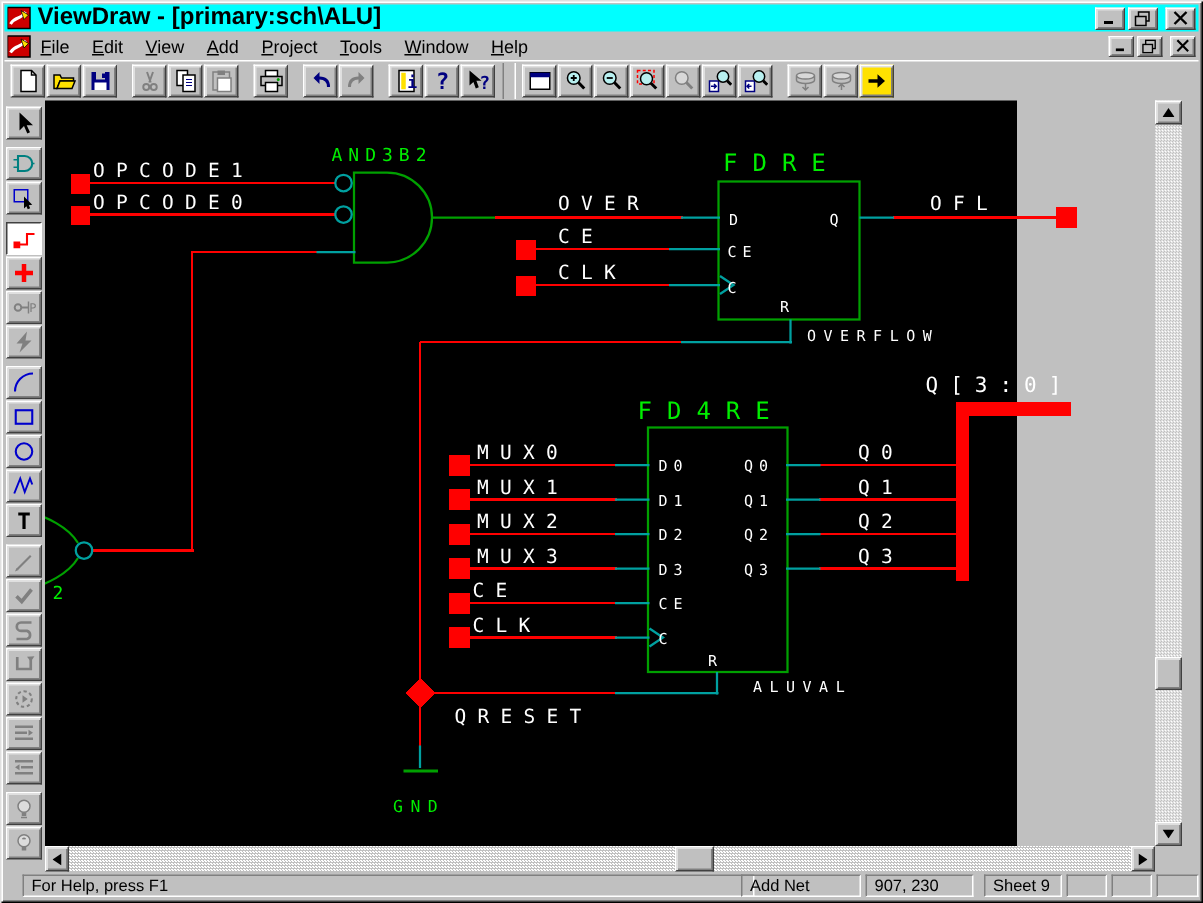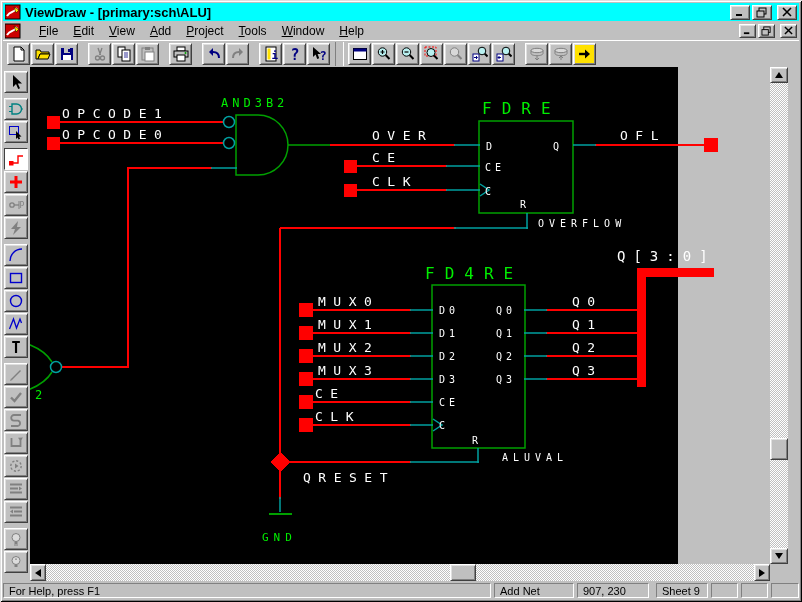--- a/index.html
+++ b/index.html
@@ -5,21 +5,21 @@
   html,body{margin:0;padding:0;background:#008080;}
   *{box-sizing:border-box;}
   #win{position:relative;width:802px;height:602px;background:var(--face,#c0c0c0);
        font-family:"Liberation Sans",sans-serif;
        box-shadow:inset 1px 1px 0 #dfdfdf, inset -1px -1px 0 #000,
                   inset 2px 2px 0 #fff, inset -2px -2px 0 #808080;}
   .abs{position:absolute;}
   
   #titlebar{left:3px;top:3px;width:796px;height:18px;background:var(--titlebar,#00ffff);
             display:flex;align-items:center;padding:0 2px;}
-  #titlebar .ttl{font-weight:bold;font-size:13px;color:#000;margin-left:4px;white-space:nowrap;}
+  #titlebar .ttl{font-weight:bold;font-size:16px;color:#000;margin-left:4px;white-space:nowrap;}
   .winbtns{margin-left:auto;display:flex;align-items:center;gap:2px;}
   .wbtn{width:20px;height:15px;background:#c0c0c0;border:1px solid;border-color:#fff #404040 #404040 #fff;
         box-shadow:inset 1px 1px 0 #dfdfdf, inset -1px -1px 0 #808080;
         display:flex;align-items:center;justify-content:center;}
   .wbtn.sep{margin-left:3px;}
   .wbtn svg{display:block;}
   
   #menubar{left:3px;top:21px;width:796px;height:19px;display:flex;align-items:center;padding:0 2px;}
   .menu-item{font-size:12px;color:#000;padding:2px 6px;margin-right:3px;}
   .menu-item u{text-decoration:underline;}
@@ -101,21 +101,21 @@
         </span>
     </span>
   </div>
 
   <div class="abs" id="menubar">
     <svg width="16" height="16" viewBox="0 0 16 16">
       <rect x="0" y="1" width="15" height="14" fill="#cc0000" stroke="#000"></rect>
       <path d="M2 12c4-6 6-2 10-8" stroke="#fff" stroke-width="2" fill="none"></path>
       <path d="M9 3l5 3-3 3z" fill="#ffe100" stroke="#000" stroke-width=".5"></path>
     </svg>
-    <span id="menu-items" style="display:flex;margin-left:12px;">
+    <span id="menu-items" style="display:flex;margin-left:0;">
         <span class="menu-item"><u>F</u>ile</span>
         <span class="menu-item"><u>E</u>dit</span>
         <span class="menu-item"><u>V</u>iew</span>
         <span class="menu-item"><u>A</u>dd</span>
         <span class="menu-item"><u>P</u>roject</span>
         <span class="menu-item"><u>T</u>ools</span>
         <span class="menu-item"><u>W</u>indow</span>
         <span class="menu-item"><u>H</u>elp</span>
       </span>
     <span class="winbtns">
@@ -581,21 +581,21 @@
     <div class="thumb" style="left:420px;top:0;width:26px;height:17px;"></div>
     <div class="sbtn" style="left:724px;top:0;width:16px;height:17px;">
       <svg width="6" height="8" viewBox="0 0 6 8">
           <path d="M6 4L0 8V0z" fill="#000"></path>
         </svg>
       </div>
   </div>
   <div class="abs" id="corner"></div>
 
   <div class="abs" id="statusbar">
-    <div class="panel" style="left:0;width:488px;">For Help, press F1</div>
+    <div class="panel" style="left:12px;width:488px;">For Help, press F1</div>
     <div class="panel" style="left:491px;width:80px;">Add Net</div>
     <div class="panel" style="left:574px;width:72px;">907, 230</div>
     <div class="panel" style="left:653px;width:52px;">Sheet 9</div>
     <div class="panel" style="left:708px;width:27px;"></div>
     <div class="panel" style="left:738px;width:27px;"></div>
     <div class="panel" style="left:768px;width:28px;"></div>
   </div>
 
 </div>
 

